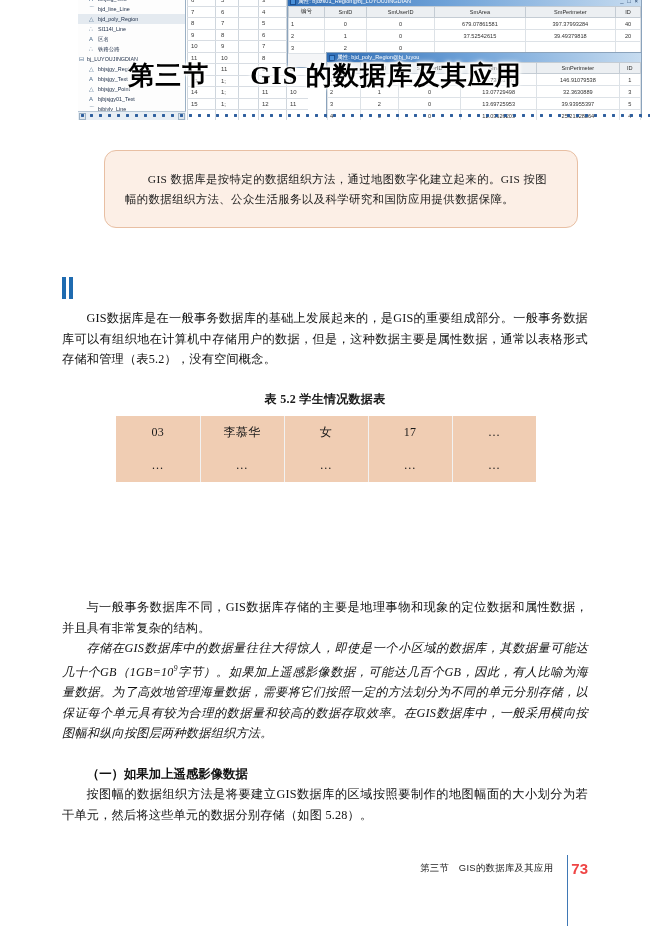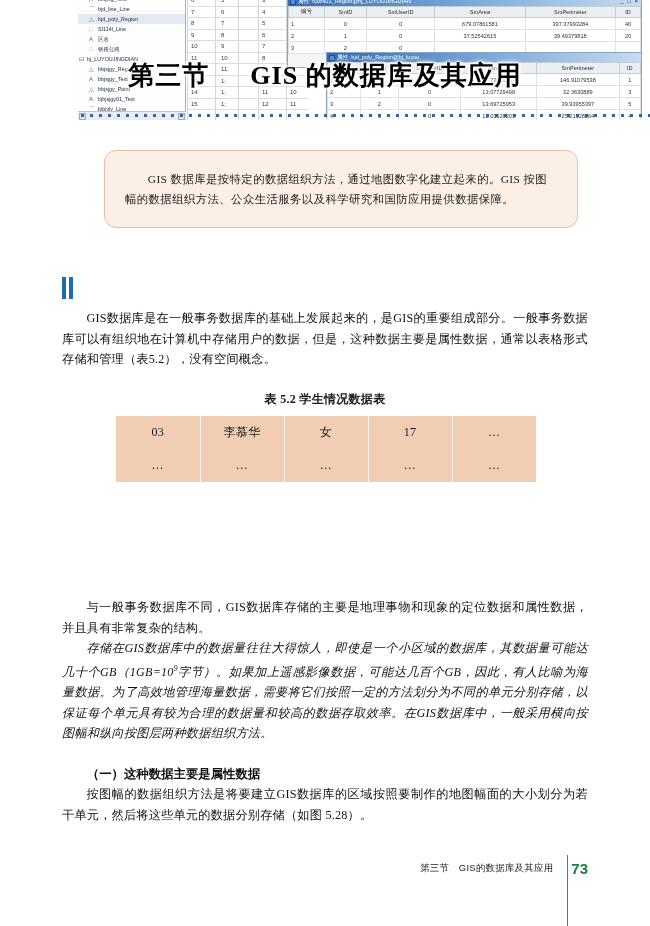--- a/index.html
+++ b/index.html
@@ -306,21 +306,21 @@
   .footer .ftext {
     font-size: 9.4px;
     color: #222222;
     letter-spacing: 0.3px;
     white-space: nowrap;
     padding-right: 9px;
   }
   .footer .fnum {
     font-size: 15px;
     font-weight: bold;
-    color: #15803d;
+    color: #ef4444;
     padding-left: 9px;
   }
   .footer-rule {
     position: absolute;
     left: 567px;
     top: 855px;
     width: 1.4px;
     height: 71px;
     background: #3f78b5;
   }
@@ -568,21 +568,21 @@
 </table>
 
 <div class="body-text" style="top:597px;">
   <p>与一般事务数据库不同，GIS数据库存储的主要是地理事物和现象的定位数据和属性数据，并且具有非常复杂的结构。</p>
 </div>
 
 <div class="body-text" style="top:638px;font-style:italic;">
   <p><span>存储在GIS数据库中的数据量往往大得惊人，即使是一个小区域的数据库，其数据量可能达几十个GB（1GB=10</span><sup>9</sup><span>字节）。如果加上遥感影像数据，可能达几百个GB，因此，有人比喻为海量数据。为了高效地管理海量数据，需要将它们按照一定的方法划分为不同的单元分别存储，以保证每个单元具有较为合理的数据量和较高的数据存取效率。在GIS数据库中，一般采用横向按图幅和纵向按图层两种数据组织方法。</span></p>
 </div>
 
-<div class="sub-head" style="top:764px;">（一）这种数据主要是属性数据</div>
+<div class="sub-head" style="top:764px;">（一）如果加上遥感影像数据</div>
 <div class="body-text" style="top:784px;">
   <p>按图幅的数据组织方法是将要建立GIS数据库的区域按照要制作的地图幅面的大小划分为若干单元，然后将这些单元的数据分别存储（如图 5.28）。</p>
 </div>
 
 <div class="footer">
   <span class="ftext">第三节　GIS的数据库及其应用</span>
   <span class="fnum">73</span>
 </div>
 <div class="footer-rule"></div>
 

